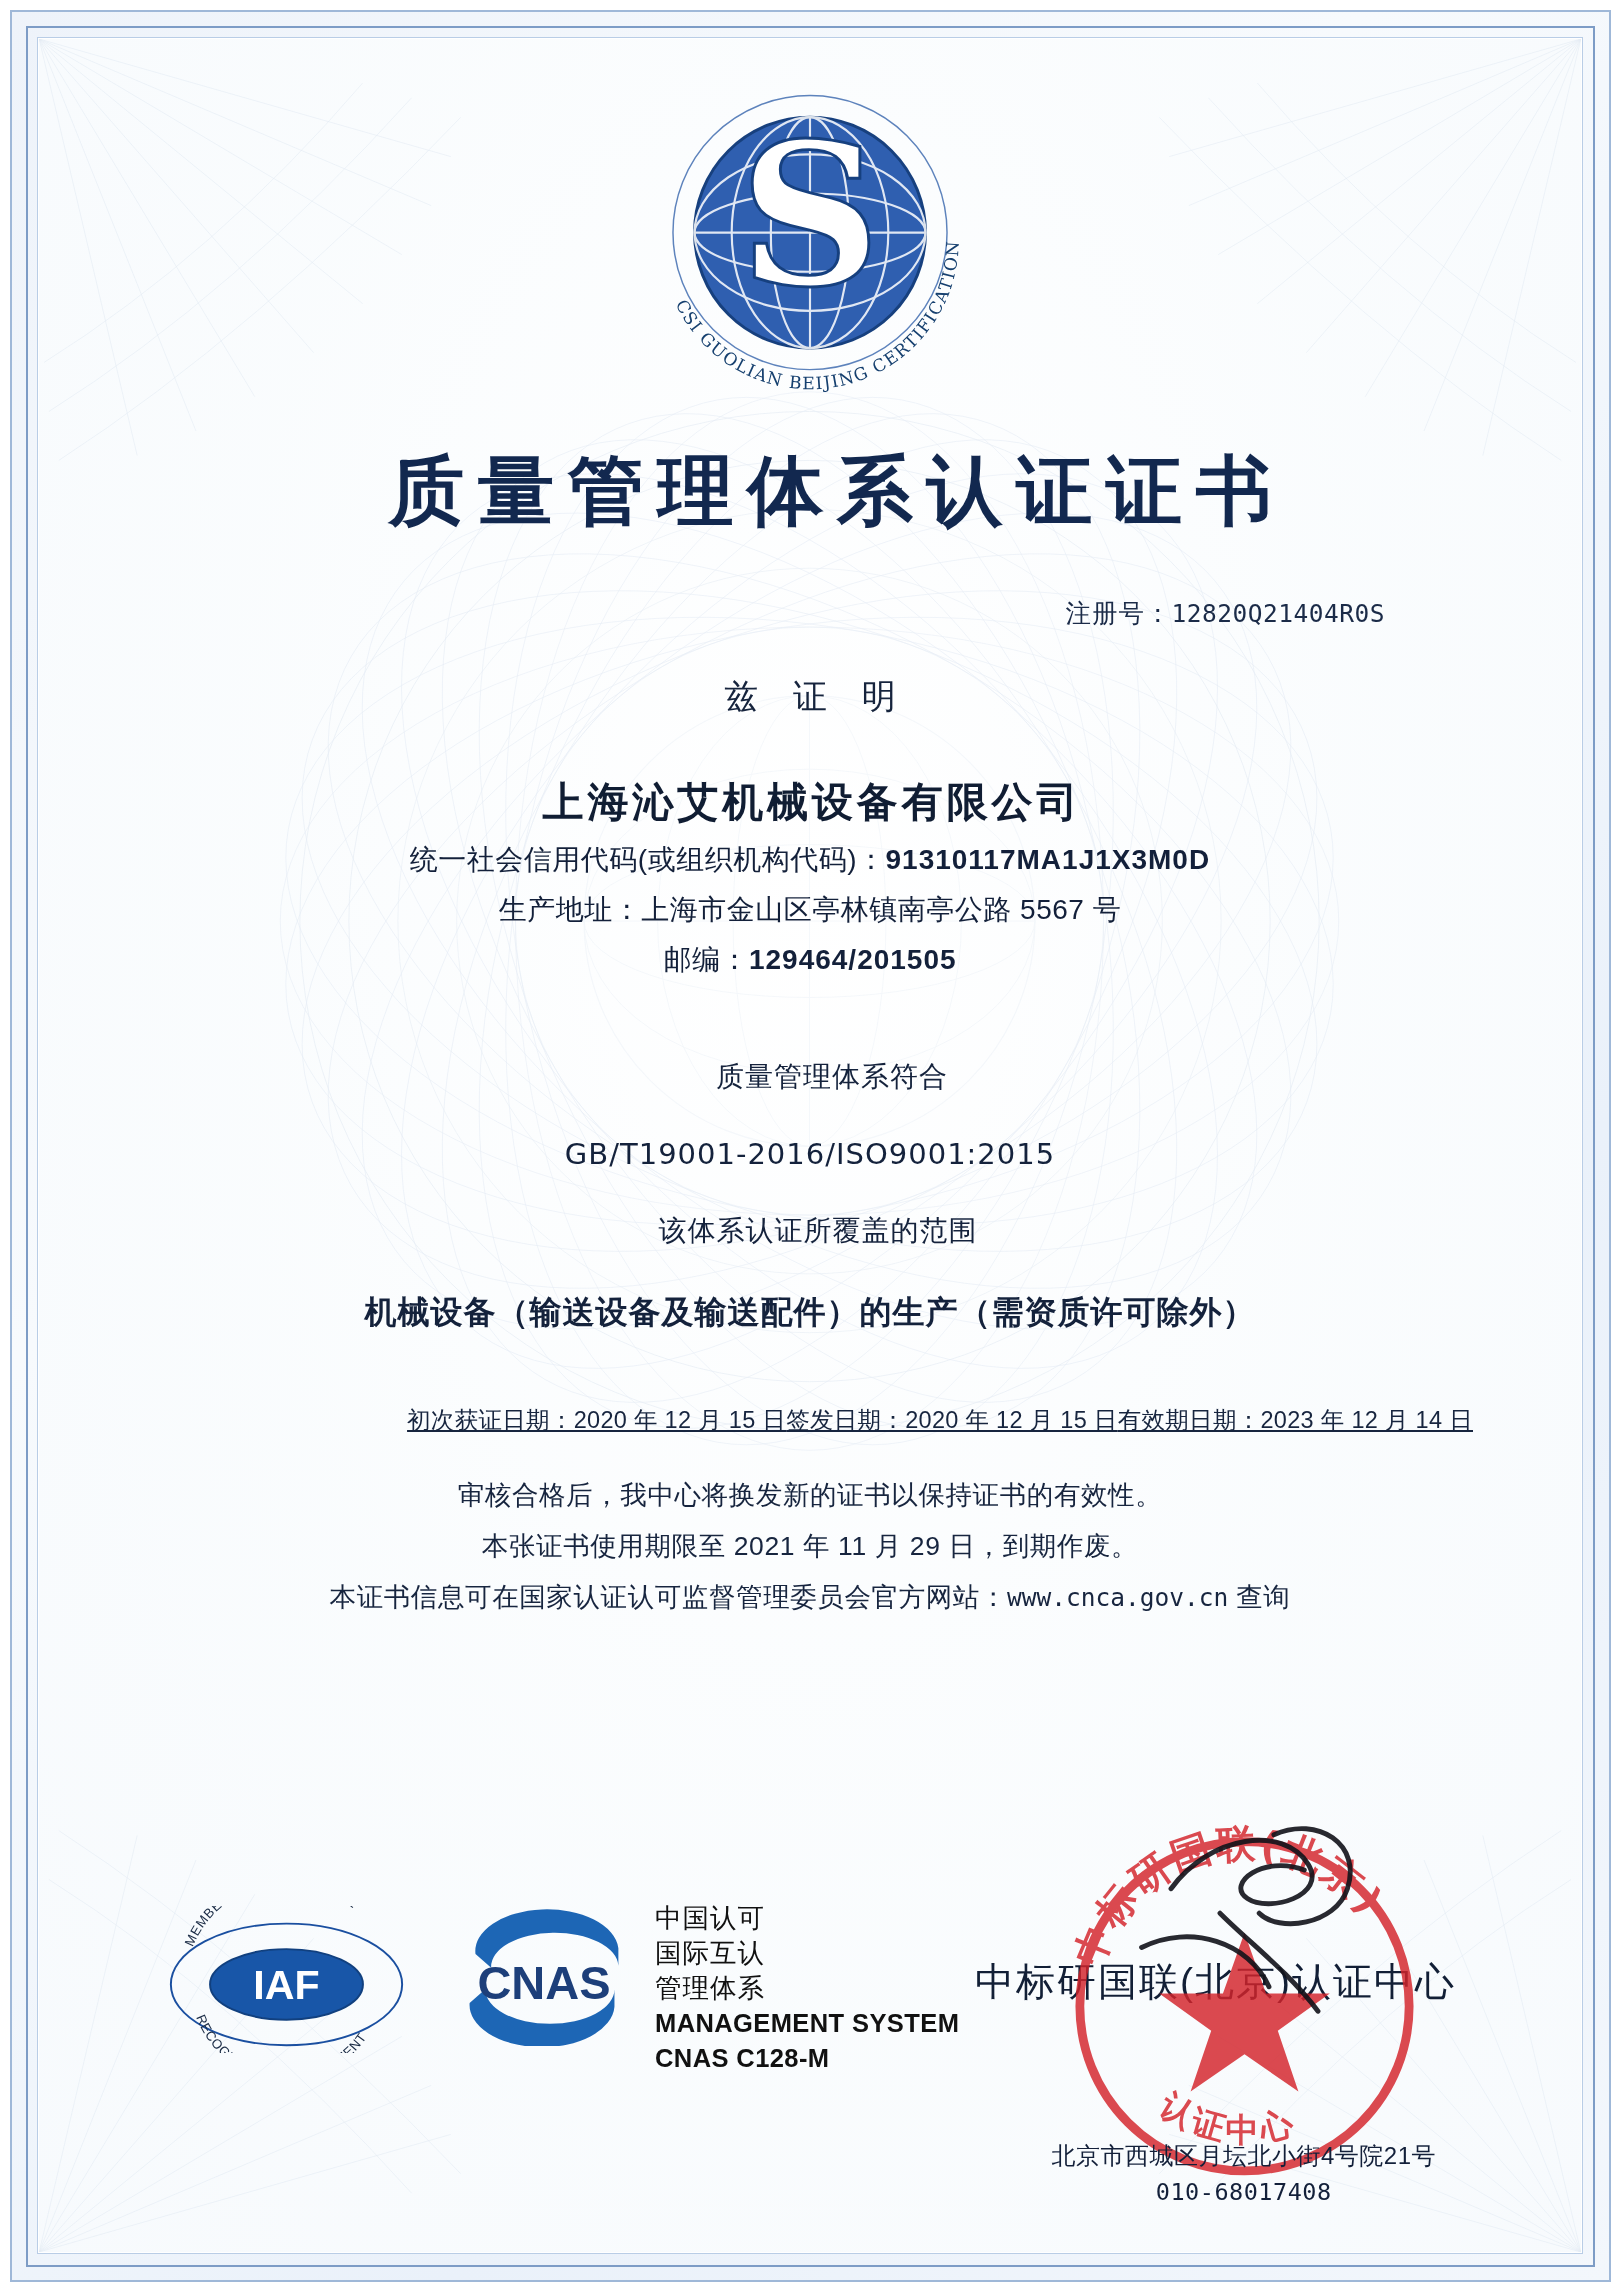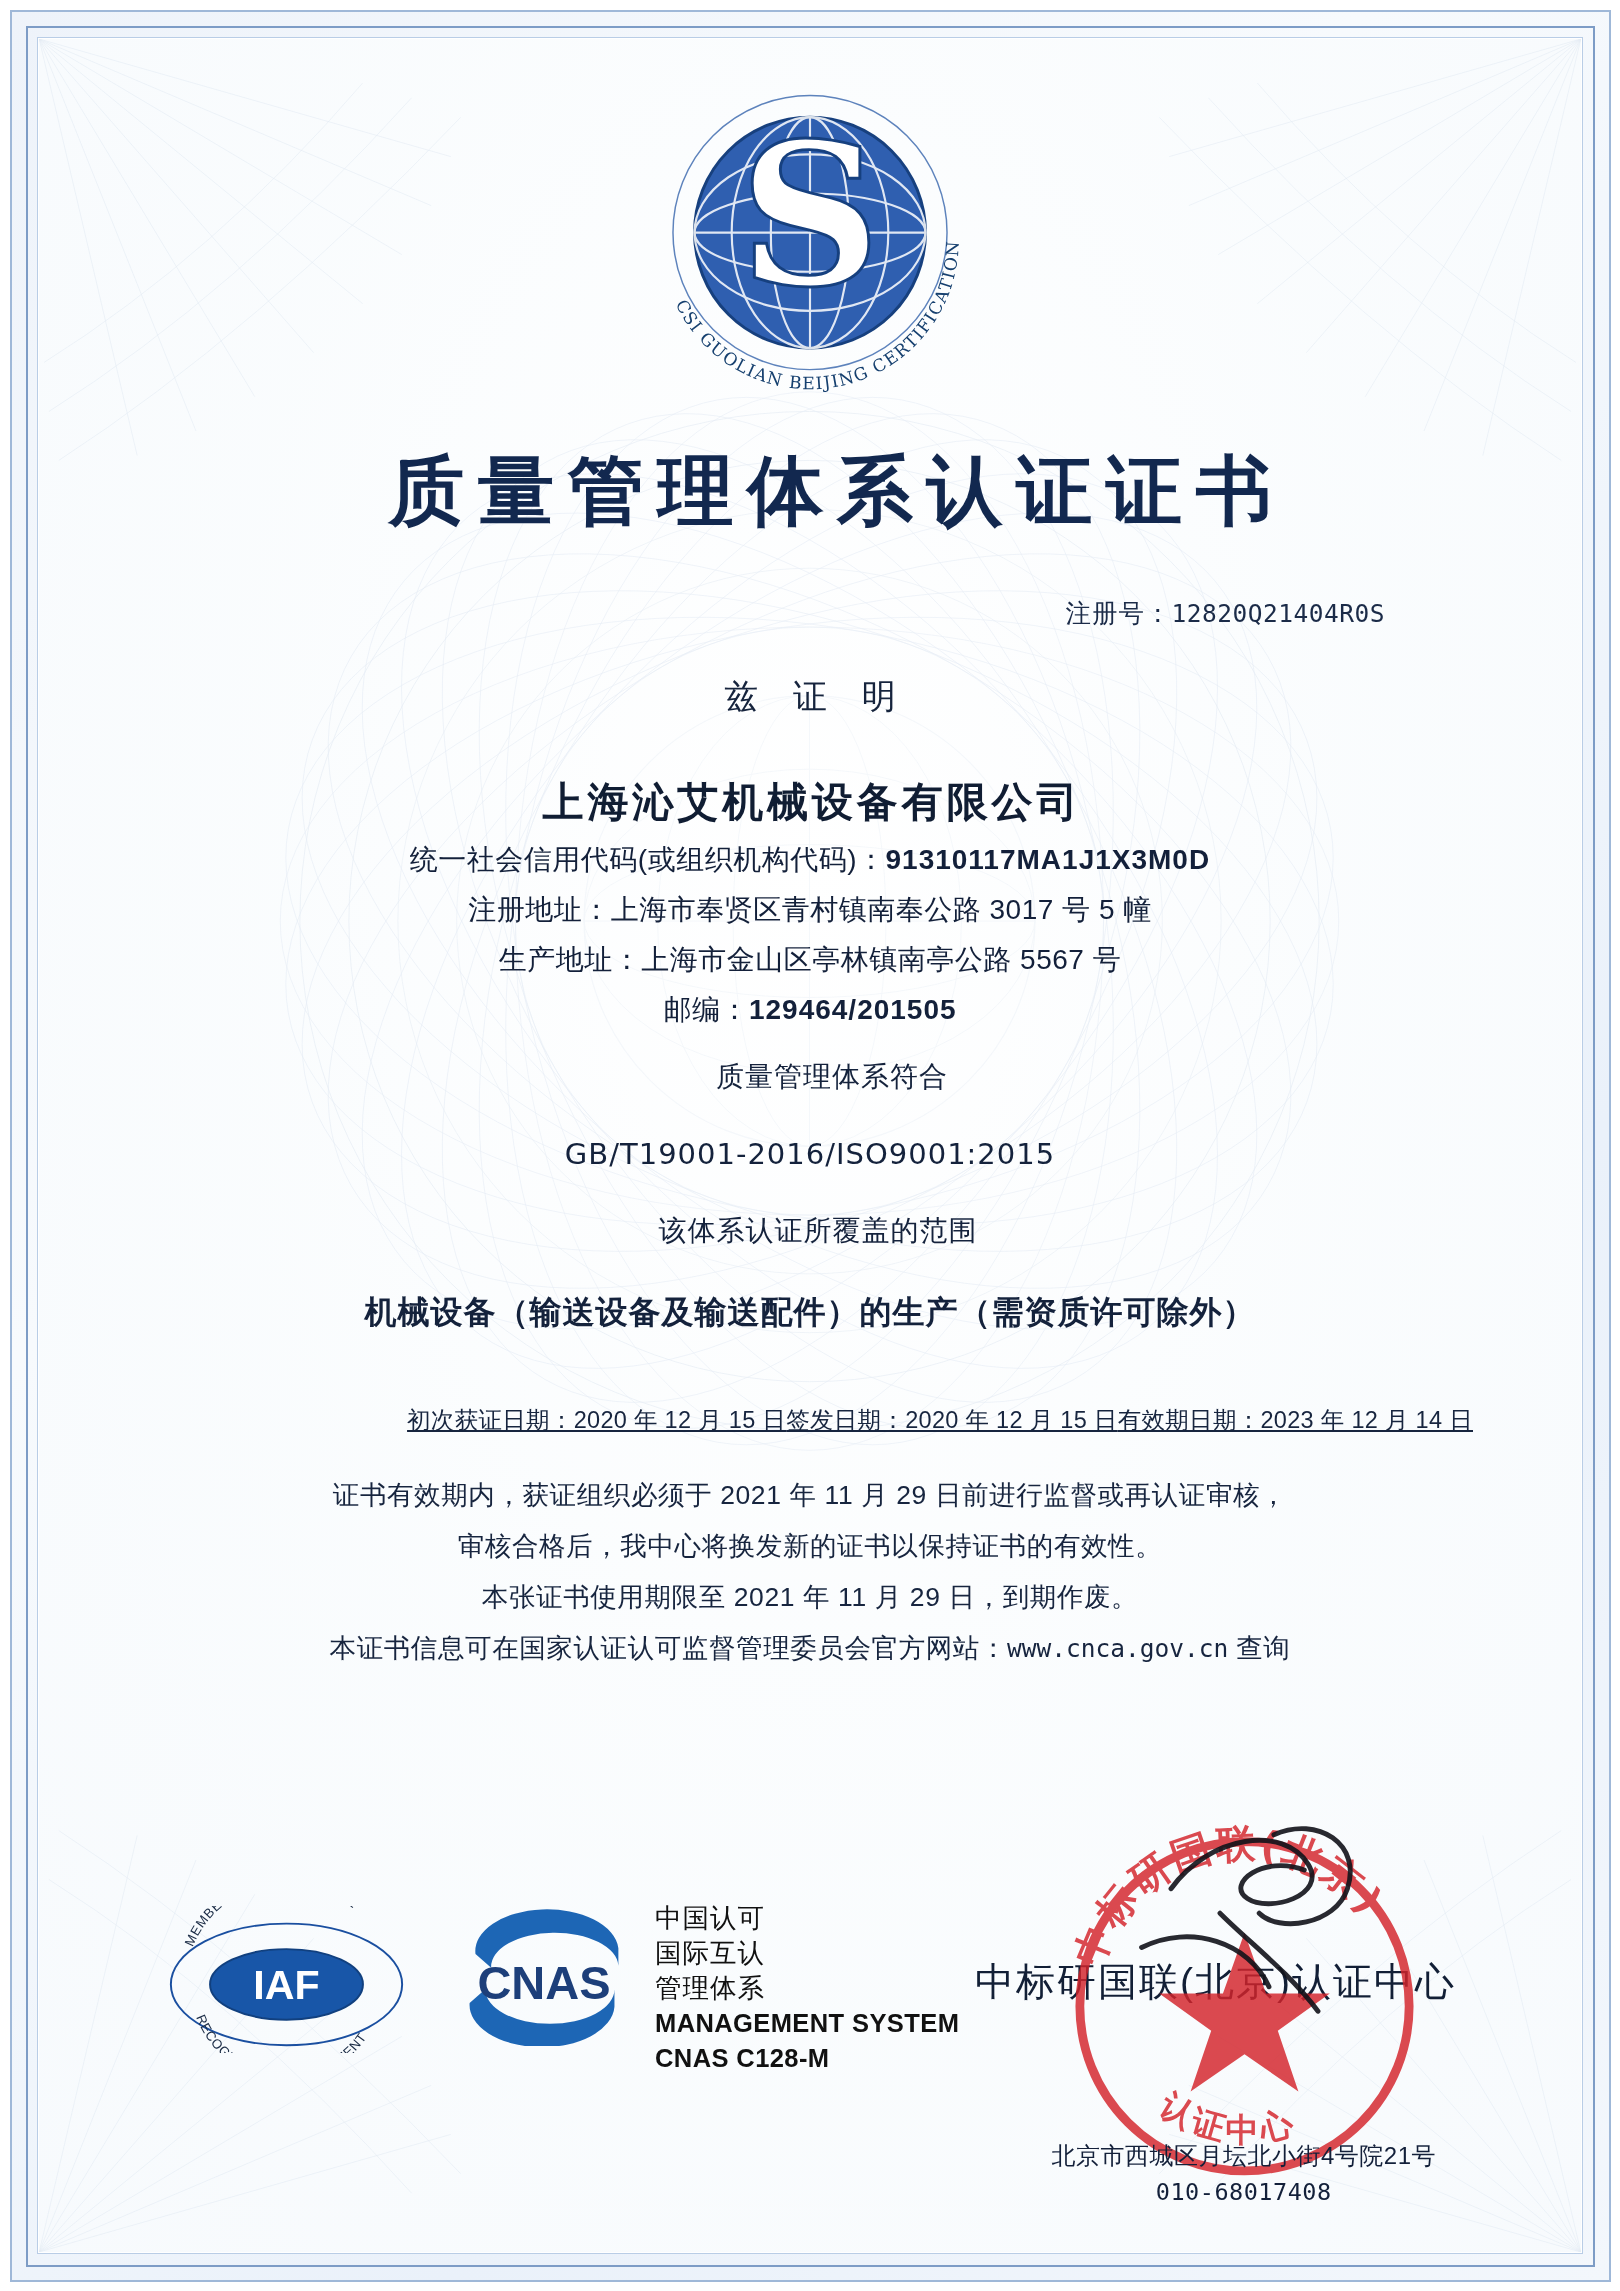--- a/index.html
+++ b/index.html
@@ -404,23 +404,20 @@
 
       <div class="hereby">兹 证 明</div>
 
       <div class="company">上海沁艾机械设备有限公司</div>
 
       <div class="info-block">
         <div class="info-line">
           <span>统一社会信用代码(或组织机构代码)：</span><b>91310117MA1J1X3M0D</b>
         </div>
         <div class="info-line">
-          <span>注册地址：</span><span>上海市奉贤区青村镇南奉公路 3017 号 5 幢</span>
-        </div>
-        <div class="info-line">
           <span>生产地址：</span><span>上海市金山区亭林镇南亭公路 5567 号</span>
         </div>
         <div class="info-line">
           <span>邮编：</span><b>129464/201505</b>
         </div>
       </div>
 
       <div class="std-block">
         <div class="conform">质量管理体系符合</div>
         <div class="standard">GB/T19001-2016/ISO9001:2015</div>
@@ -428,21 +425,20 @@
         <div class="scope-value">机械设备（输送设备及输送配件）的生产（需资质许可除外）</div>
       </div>
 
       <div class="dates-row">
         <span>初次获证日期：2020 年 12 月 15 日</span>
         <span>签发日期：2020 年 12 月 15 日</span>
         <span>有效期日期：2023 年 12 月 14 日</span>
       </div>
 
       <div class="notes">
-        <div class="note-line">证书有效期内，获证组织必须于 2021 年 11 月 29 日前进行监督或再认证审核，</div>
         <div class="note-line">审核合格后，我中心将换发新的证书以保持证书的有效性。</div>
         <div class="note-line">本张证书使用期限至 2021 年 11 月 29 日，到期作废。</div>
         <div class="note-line">
           <span>本证书信息可在国家认证认可监督管理委员会官方网站：</span><span class="url">www.cnca.gov.cn</span><span> 查询</span>
         </div>
       </div>
 
       <div class="iaf-logo">
         <svg width="245" height="147" viewBox="0 0 250 150" xmlns="http://www.w3.org/2000/svg">
           <defs>

